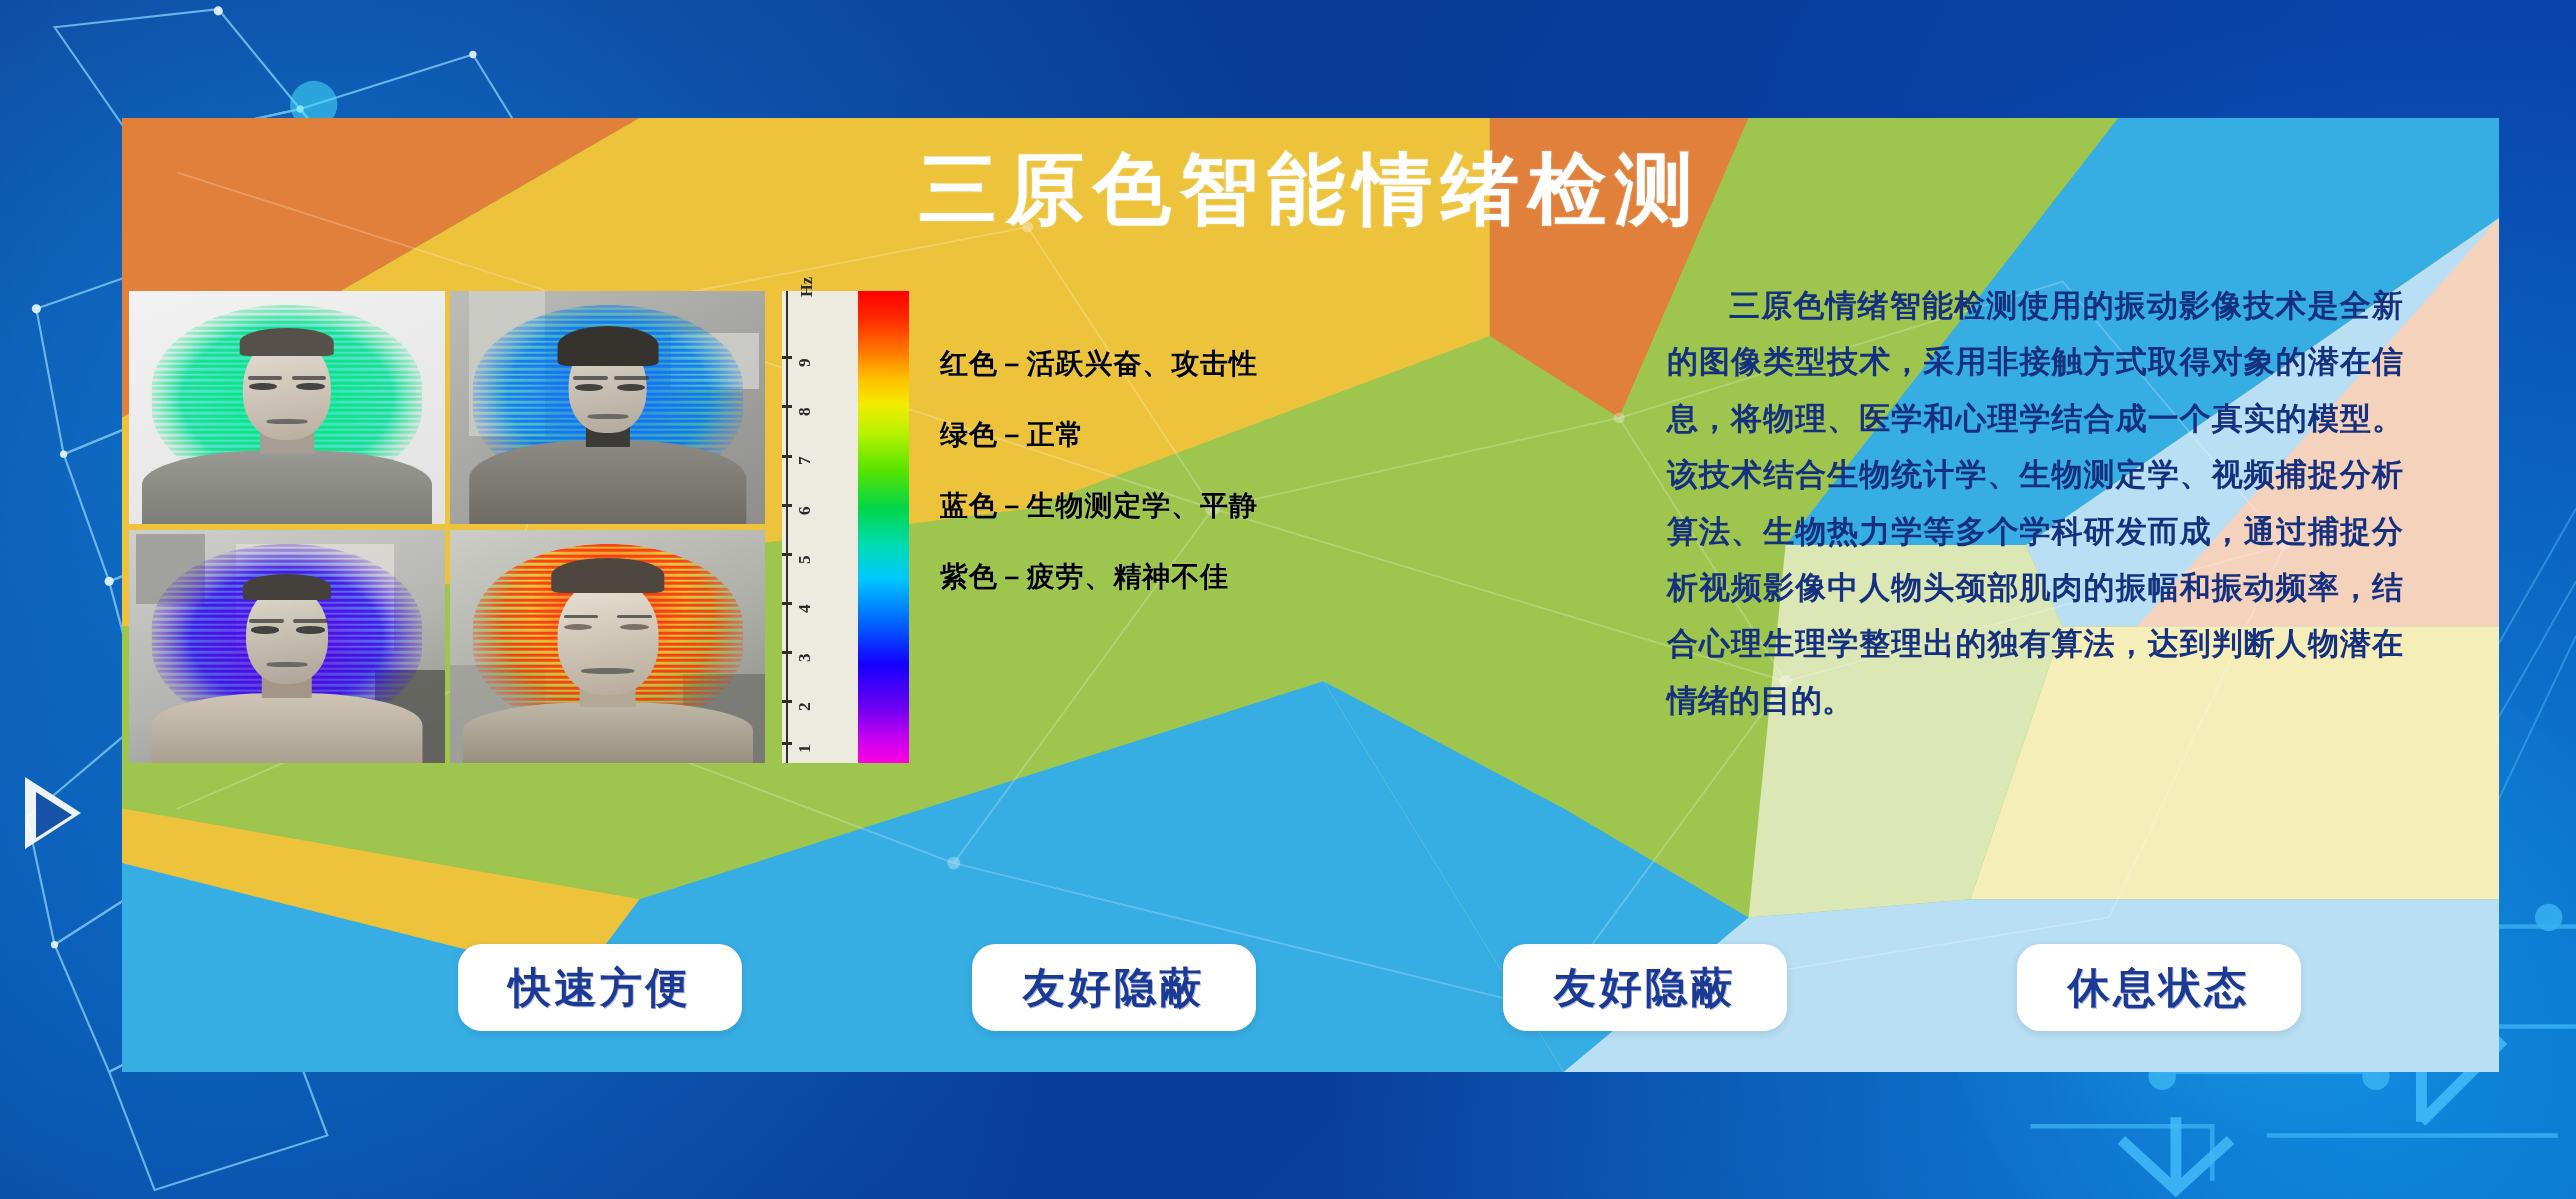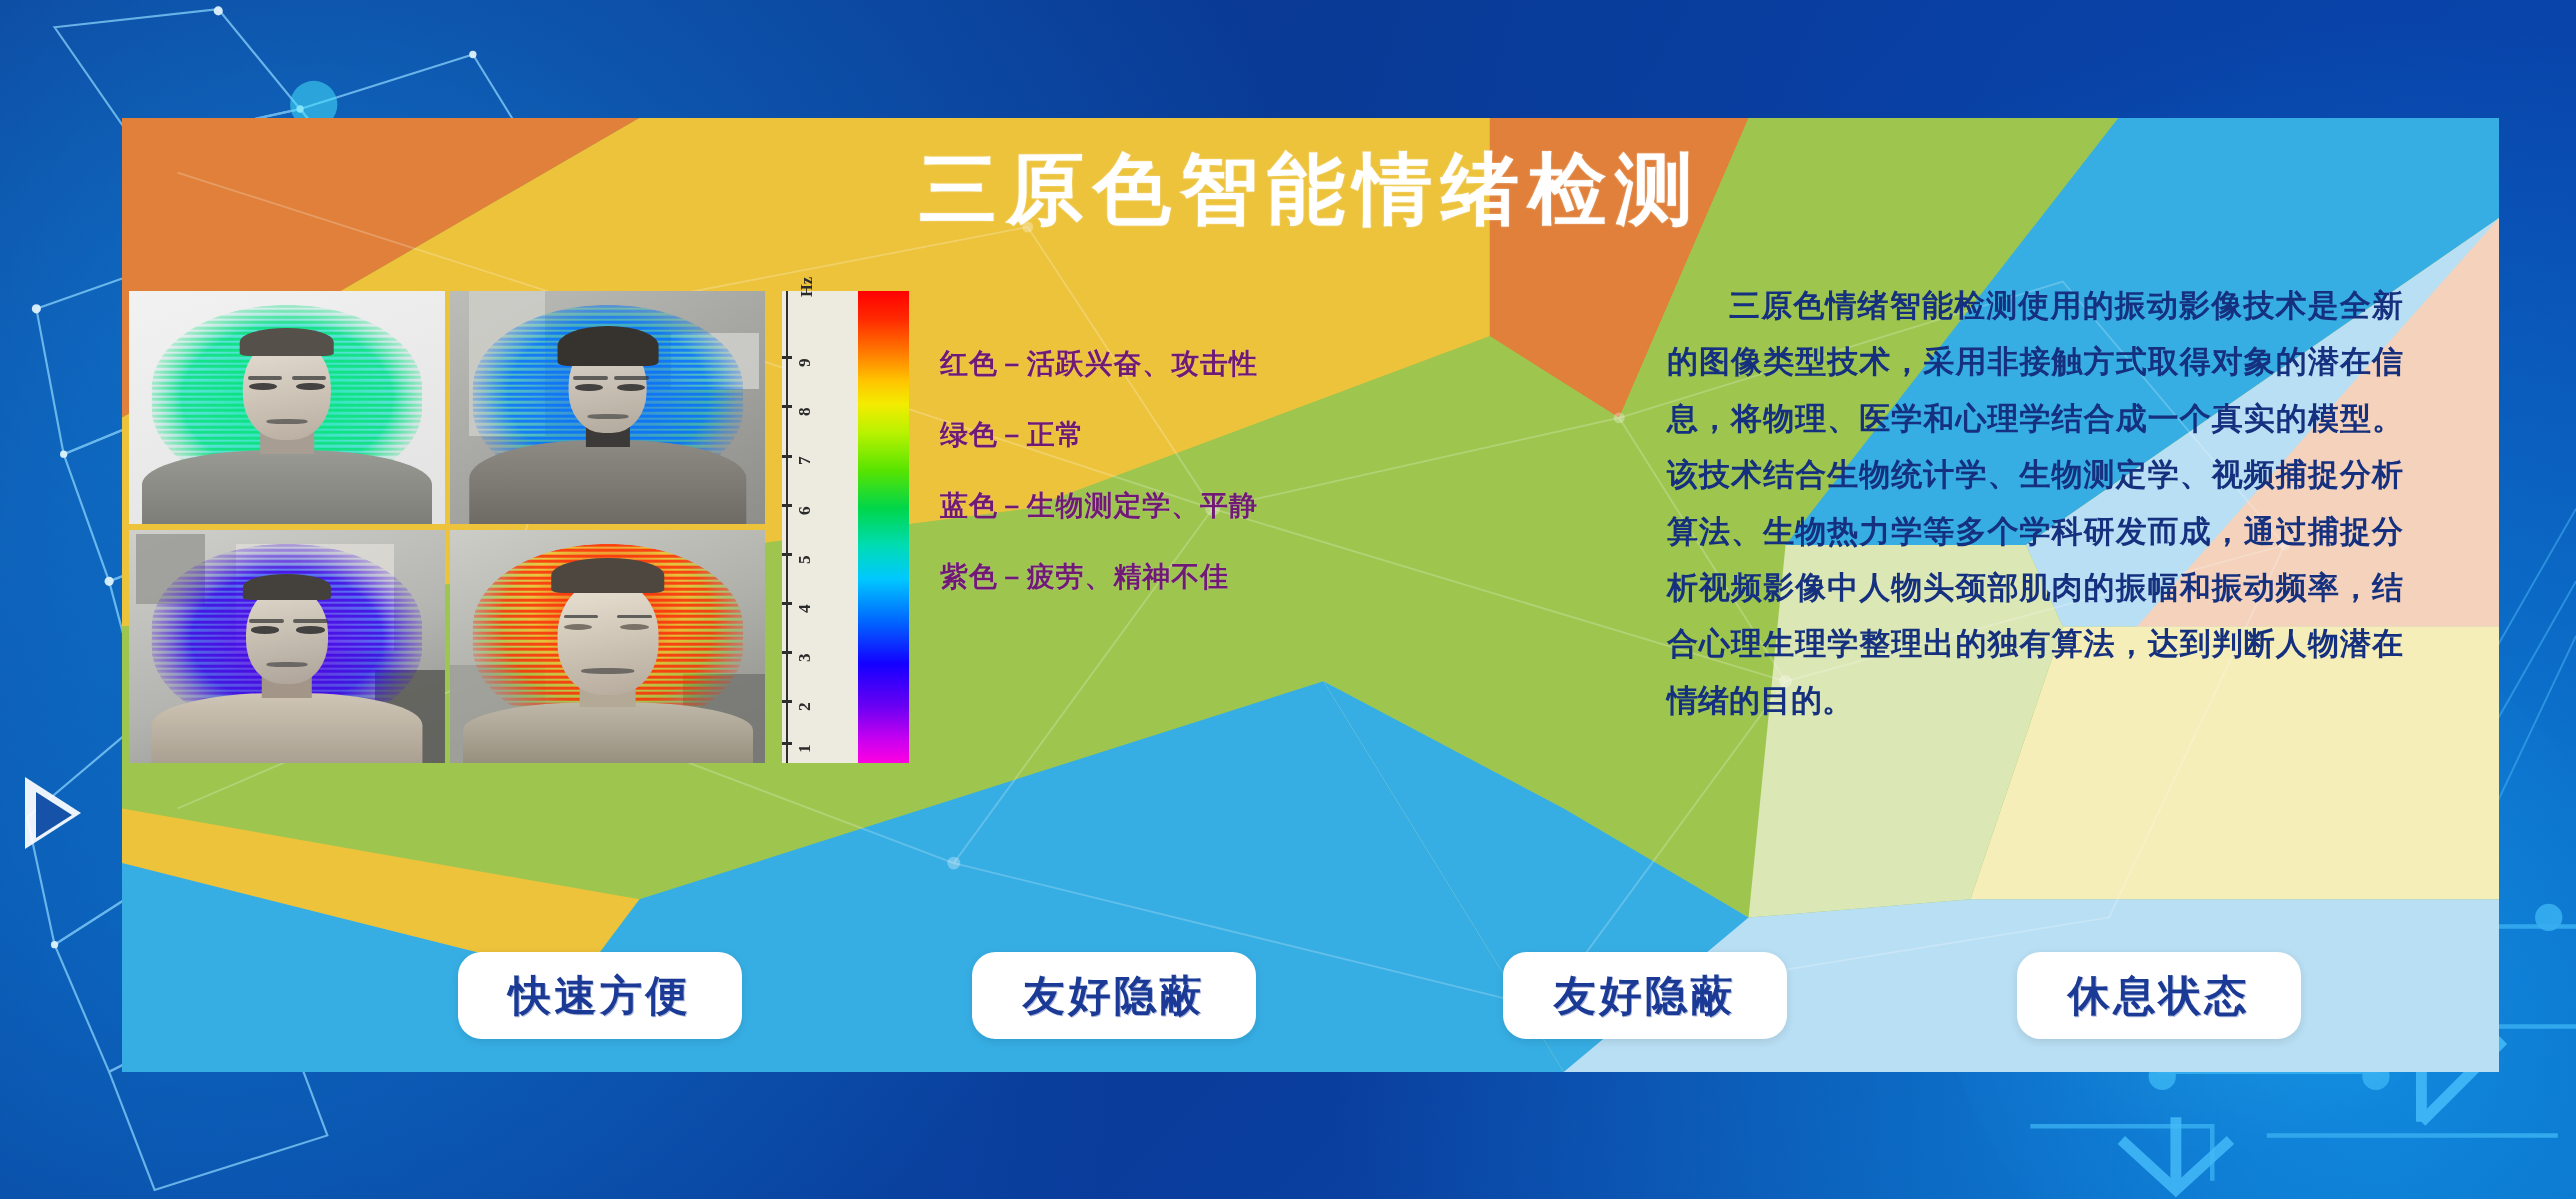--- a/index.html
+++ b/index.html
@@ -62,33 +62,33 @@
   #hzunit{position:absolute;left:14.5px;top:5.5px;font-size:16.4px;font-weight:700;color:#2b2b2b;
           transform:rotate(-90deg);transform-origin:left top;
           font-family:"Liberation Serif","DejaVu Serif",serif;}
   #colorbar{flex:0 0 51px;background:linear-gradient(to bottom,
       #ff0000 0%,#ff2a00 6%,#ff7a00 13%,#ffc400 19%,#f3ec00 24%,
       #b9f200 30%,#58e400 38%,#00d64a 46%,#00dcb4 54%,#00c8ff 61%,
       #0066ff 70%,#1400ff 79%,#6a00f2 88%,#c800f0 95%,#ff00e0 100%);}
 
   
   #legend{position:absolute;left:818px;top:227px;width:409px;}
-  .lrow{font-size:28px;font-weight:700;color:#701a75;letter-spacing:0.9px;
+  .lrow{font-size:28px;font-weight:700;color:#000000;letter-spacing:0.9px;
         margin-bottom:33px;white-space:nowrap;
         font-family:Liberation Mono, monospace;
         text-shadow:0 0 0.9px rgba(255,255,255,.5);}
 
   
   #para{position:absolute;left:1545px;top:159px;width:736px;
         font-size:31px;line-height:1.82;color:#15307e;font-weight:700;
         text-align:justify;text-justify:inter-character;text-indent:2em;
         font-family:"DejaVu Sans","Liberation Sans",sans-serif;}
 
   
-  #pills{position:absolute;left:0;bottom:11px;width:100%;height:109px;}
+  #pills{position:absolute;left:0;bottom:19px;width:100%;height:109px;}
   .pill{position:absolute;top:0;height:87px;min-width:218px;padding:0 33px;
         background:#ffffff;border-radius:23.6px;
         display:flex;align-items:center;justify-content:center;
         box-shadow:0 2.7px 9px rgba(0,0,0,.10);}
   .pill span{font-size:42px;font-weight:700;letter-spacing:3.6px;color:#1b3a96;
              font-family:"DejaVu Sans","Liberation Sans",sans-serif;
              text-shadow:0.9px 0.9px 0 rgba(27,58,150,.35);white-space:nowrap;}
   .p1{left:336px;} .p2{left:850px;} .p3{left:1381px;} .p4{left:1895px;}
 
   

